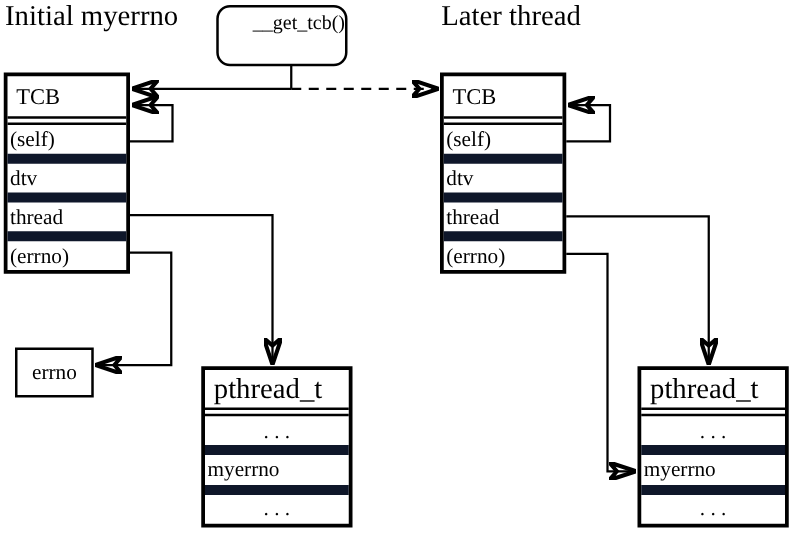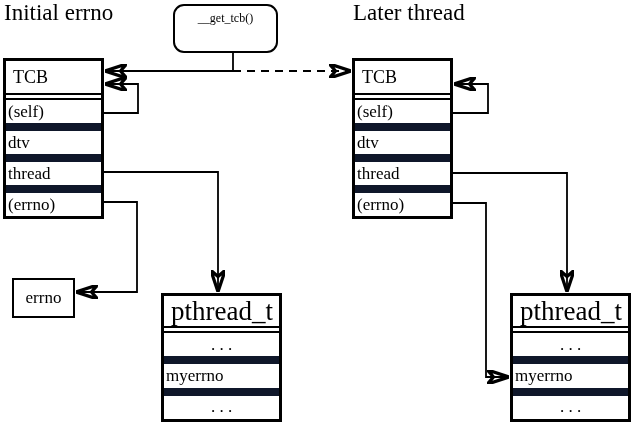--- a/index.html
+++ b/index.html
@@ -21,22 +21,22 @@
   .heading {
     font-size: 23px;
     line-height: 26px;
     white-space: nowrap;
   }
 
   
   .fnbox {
     border: 2px solid #000;
     border-radius: 11px;
-    text-align: center;
-    font-size: 12px;
+    text-align: right;
+    font-size: 16px;
     line-height: 21px;
     padding-top: 2px;
     background: #fff;
   }
 
   
   .record {
     border: 3px solid #000;
     background: #fff;
     display: flex;
@@ -57,21 +57,21 @@
     flex: 1 1 0;
     display: flex;
     align-items: center;
     font-size: 17px;
     padding-left: 2px;
   }
   .record .row + .row { border-top: 8px solid #0f172a; }
   .record .row.center { justify-content: center; padding-left: 0; }
 
   .tcb .hdr { height: 32px; font-size: 18px; padding-left: 7px; }
-  .pth .hdr { height: 30px; font-size: 27px; padding-left: 7px; }
+  .pth .hdr { height: 30px; font-size: 23px; padding-left: 7px; }
 
   .plainbox {
     border: 2px solid #000;
     display: flex;
     align-items: center;
     justify-content: center;
     font-size: 17px;
     background: #fff;
   }
 
@@ -86,21 +86,21 @@
     fill: none;
     stroke: #000;
     stroke-width: 1.8;
   }
 </style>
 </head>
 <body>
 
 <div id="canvas">
 
-  <div class="abs heading" style="left:4px; top:0px;">Initial errno</div>
+  <div class="abs heading" style="left:4px; top:0px;">Initial myerrno</div>
   <div class="abs heading" style="left:353px; top:0px;">Later thread</div>
 
   <div class="abs fnbox" style="left:173px; top:4px; width:105px; height:49px;">
     <div>__get_tcb()</div>
   </div>
 
   <div class="abs record tcb" style="left:3px; top:58px; width:101px; height:161px;">
     <div class="hdr">TCB</div>
     <div class="dbl"></div>
     <div class="row">(self)</div>

